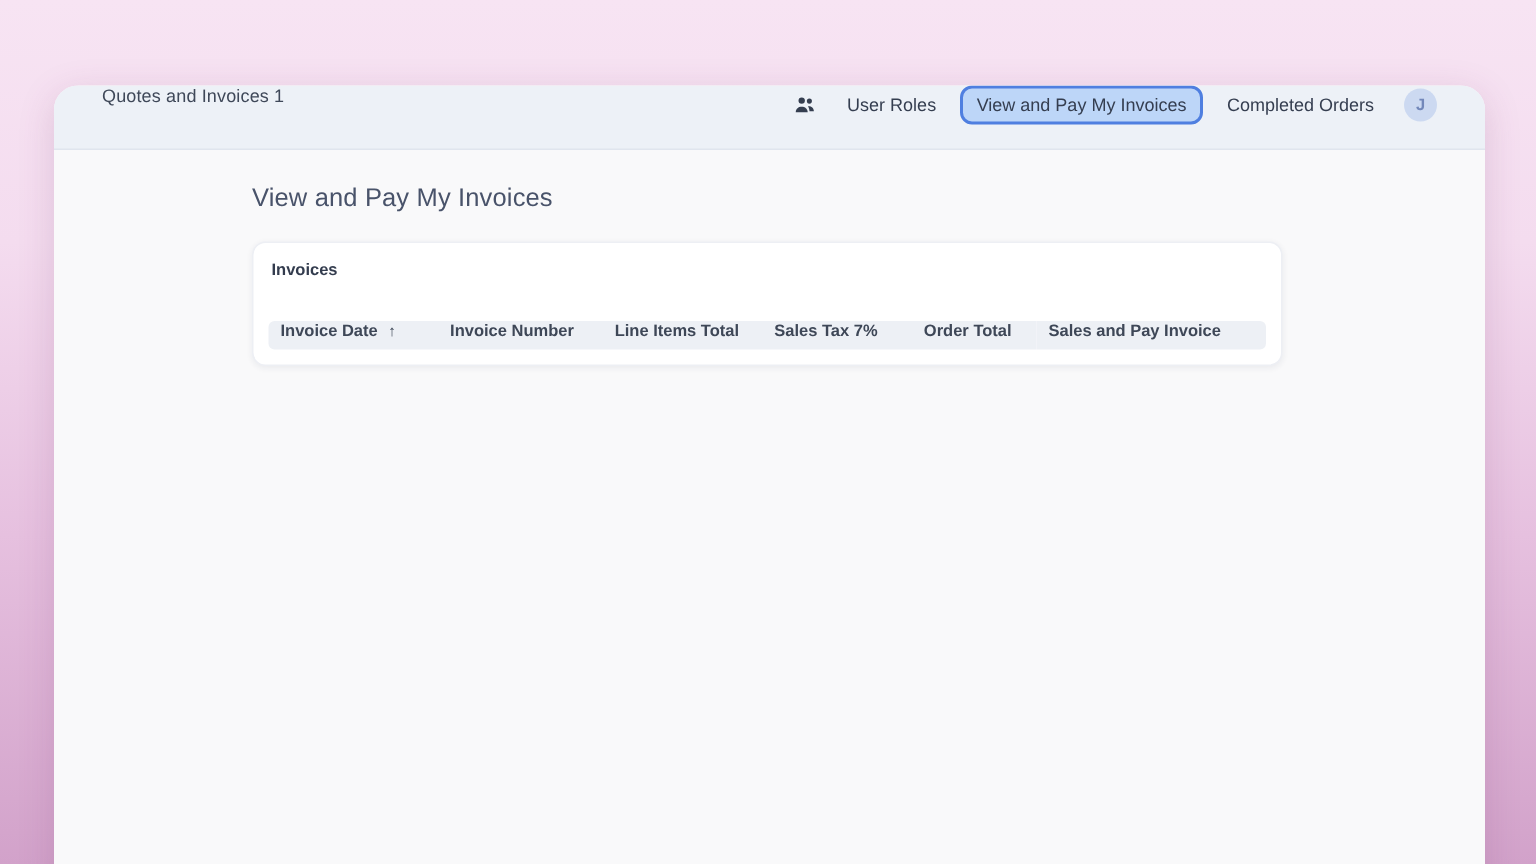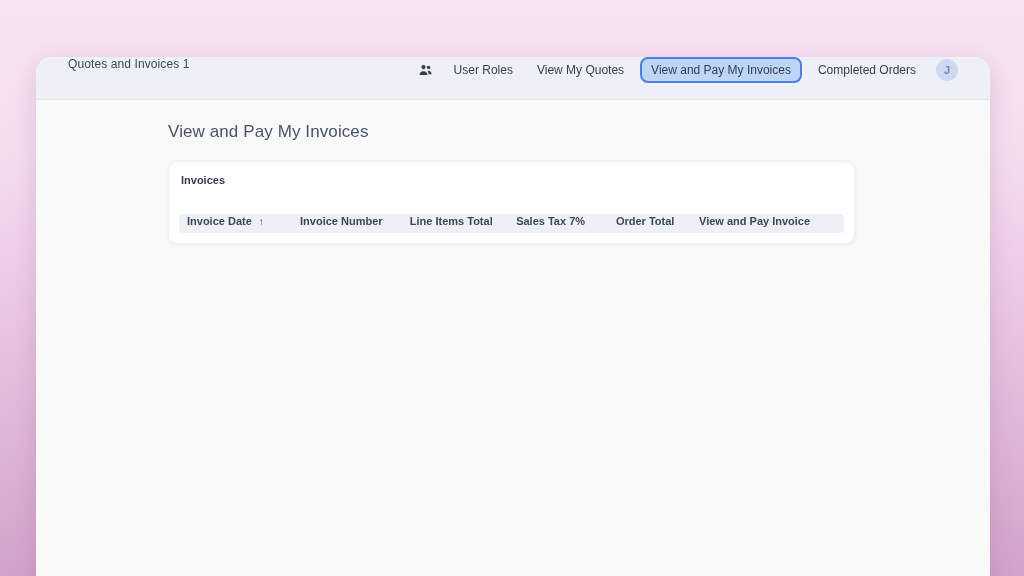--- a/index.html
+++ b/index.html
@@ -153,23 +153,20 @@
           <svg width="13" height="12" viewBox="0 0 16 14" fill="#353e50">
             <circle cx="5.5" cy="3.4" r="2.6"></circle>
             <path d="M0.6 13c0-3 2.2-4.6 4.9-4.6S10.4 10 10.4 13z"></path>
             <circle cx="11.8" cy="3.8" r="2.1"></circle>
             <path d="M10.6 8.1c2.4-.4 4.9 1.2 4.9 4.1h-3.6c-.1-1.7-.6-3.1-1.3-4.1z"></path>
           </svg>
         </span>
         <span>User Roles</span>
       </div>
 
-      <div class="nav-item">
-        <span>View My Quotes</span>
-      </div>
 
       <div class="nav-item active">
         <span>View and Pay My Invoices</span>
       </div>
 
       <div class="nav-item">
         <span>Completed Orders</span>
       </div>
 
       <div class="avatar">
@@ -195,21 +192,21 @@
         </colgroup>
         <thead>
           <tr>
             <th>
               <span>Invoice Date</span><span class="sort-arrow">↑</span>
             </th>
             <th>Invoice Number</th>
             <th>Line Items Total</th>
             <th>Sales Tax 7%</th>
             <th>Order Total</th>
-            <th>View and Pay Invoice</th>
+            <th>Sales and Pay Invoice</th>
           </tr>
         </thead>
         <tbody>
         </tbody>
       </table>
     </div>
   </div>
 
 </div>
 

